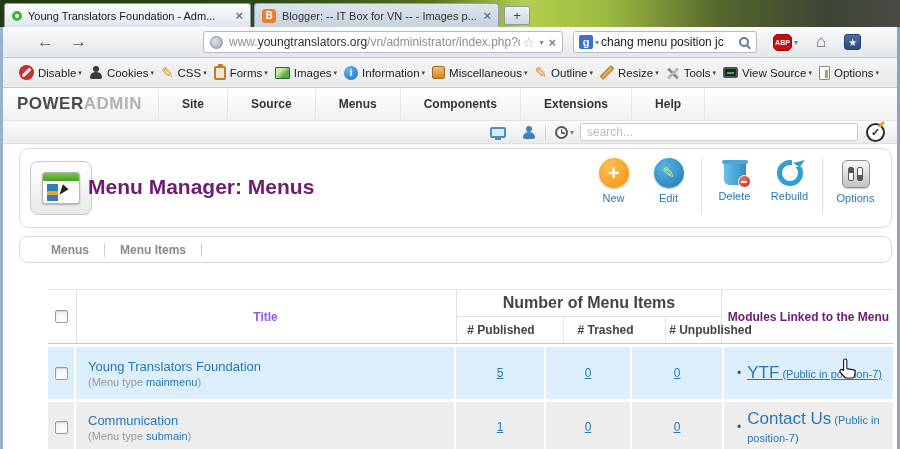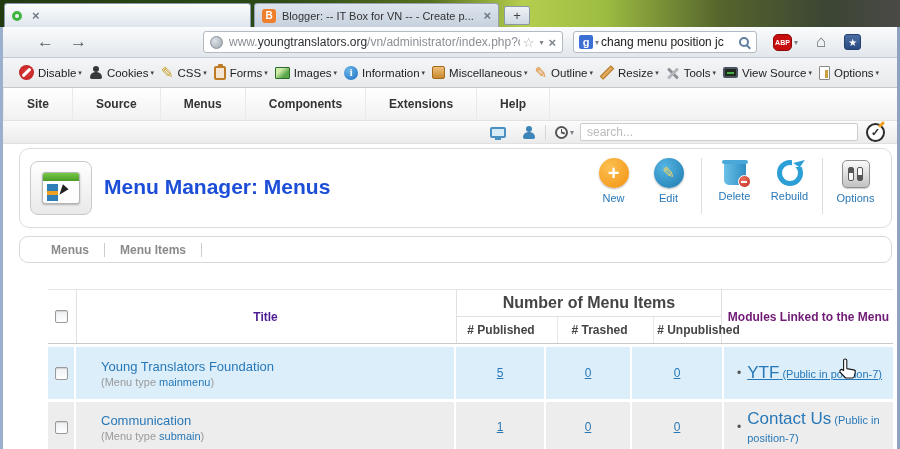--- a/index.html
+++ b/index.html
@@ -110,21 +110,21 @@
   .content { position:relative; height:305px; background:#fff; }
   .head-panel { position:absolute; left:16px; top:4px; right:5px; height:80px; border:1px solid #dcdcdc; border-radius:10px; background:#fff; }
   .head-icon-box { position:absolute; left:10px; top:12px; width:62px; height:54px; border:1px solid #c9c9c9; border-radius:8px;
     background:linear-gradient(#ffffff,#e9e9e9); display:flex; align-items:center; justify-content:center; }
   .mm-icon { position:relative; width:38px; height:32px; background:#fdfdfd; border:1px solid #b5b5b5; border-radius:3px; box-shadow:0 1px 2px rgba(0,0,0,.25); }
   .mm-icon .bar { position:absolute; left:0; top:0; width:100%; height:8px; background:linear-gradient(#76ca42,#4a9c28); border-radius:2px 2px 0 0; }
   .mm-icon .blk { position:absolute; left:4px; top:11px; width:11px; height:17px; background:#2e7fb8; }
   .mm-icon .blk::after { content:""; position:absolute; left:0; top:7px; width:11px; height:4px; background:#f0a020; }
   .mm-icon .cur { position:absolute; left:18px; top:12px; width:0; height:0; border-left:7px solid #222; border-top:3px solid transparent;
     border-bottom:8px solid transparent; transform:rotate(18deg); }
-  .page-title { position:absolute; left:84px; top:26px; font-size:21px; font-weight:bold; color:#1d4ed8; }
+  .page-title { position:absolute; left:68px; top:26px; font-size:21px; font-weight:bold; color:#701a75; }
 
   .jtoolbar { position:absolute; right:8px; top:9px; display:flex; align-items:flex-start; }
   .jbtn { width:55px; display:flex; flex-direction:column; align-items:center; }
   .jbtn .jlabel { font-size:11px; color:#2878b8; margin-top:4px; }
   .jsep { width:1px; height:56px; background:#ddd; margin:0 5px; }
   .ic-new { width:30px; height:30px; border-radius:50%; background:radial-gradient(circle at 35% 30%,#fcc050,#f29111);
     color:#fff; font-size:20px; font-weight:bold; display:flex; align-items:center; justify-content:center; box-shadow:0 1px 2px rgba(0,0,0,.3); }
   .ic-edit { width:30px; height:30px; border-radius:50%; background:radial-gradient(circle at 35% 30%,#55b5e2,#1d7ab0);
     color:#f8d860; font-size:15px; display:flex; align-items:center; justify-content:center; box-shadow:0 1px 2px rgba(0,0,0,.3); }
   .ic-trash { position:relative; width:22px; height:26px; margin-top:2px; }
@@ -148,32 +148,32 @@
   .strip-label { padding-left:31px; }
   .strip-label2 { padding-left:0; }
   .strip-div { width:1px; height:14px; background:#ccc; margin:0 15px; }
 
   
   .table-area { position:absolute; left:45px; top:145px; right:4px; }
   .thead { display:grid; grid-template-columns:26px 378px 266px minmax(0,1fr); column-gap:2px;
     border-top:1px solid #e3e3e3; border-bottom:1px solid #c9c9c9; height:55px; }
   .th { display:flex; align-items:center; justify-content:center; font-size:12px; font-weight:bold; color:#701a75; }
   .th-check { }
-  .th-title { color:#4c1d95; border-left:1px solid #e0e0e0; }
+  .th-title { color:#8b5cf6; border-left:1px solid #e0e0e0; }
   .th-group { display:flex; flex-direction:column; border-left:1px solid #e0e0e0; border-right:1px solid #e0e0e0; }
   .th-group-top { height:27px; display:flex; align-items:center; justify-content:center; font-size:16px; font-weight:bold; color:#444;
     border-bottom:1px solid #e0e0e0; }
-  .th-group-bottom { flex:1; display:grid; grid-template-columns:88px 84px 90px; column-gap:12px; }
+  .th-group-bottom { flex:1; display:grid; grid-template-columns:88px 84px 90px; column-gap:18px; }
   .th-sub { display:flex; align-items:center; justify-content:center; font-size:12px; font-weight:bold; color:#444; }
   .th-sub + .th-sub { border-left:1px solid #e8e8e8; }
   .trow { display:grid; grid-template-columns:26px 378px 88px 84px 90px minmax(0,1fr); column-gap:2px; margin-top:3px; }
   .trow .cell { display:flex; align-items:center; justify-content:center; }
   .trow1 { height:52px; } .trow1 .cell { background:#dbeefa; }
   .trow2 { height:50px; } .trow2 .cell { background:#ededed; }
-  .cell-title { flex-direction:column; align-items:flex-start !important; justify-content:center; padding-left:25px; gap:2px; }
+  .cell-title { flex-direction:column; align-items:flex-start !important; justify-content:center; padding-left:12px; gap:2px; }
   .link { color:#2878b8; }
   .title-link { font-size:13px; }
   .menutype { font-size:11px; color:#9a9a9a; }
   .menutype .mt { color:#2878b8; margin-left:3px; }
   .num-link { font-size:12px; color:#2878b8; text-decoration:underline; }
   .cell-mod { justify-content:flex-start !important; padding:4px 10px 4px 13px; font-size:11px; line-height:1.4; }
   .bullet { color:#555; margin-right:6px; font-size:12px; }
   .mod-name { font-size:17px; }
   .mod-detail { font-size:11px; }
   .u { text-decoration:underline; }
@@ -185,25 +185,26 @@
   .cursor-hand { position:absolute; left:833px; top:213px; width:23px; height:27px; pointer-events:none; }
 </style>
 </head>
 <body>
 
 <div class="window">
 
   <div class="tabbar">
     <div class="tab tab-active">
       <span class="fav-ring"></span>
+      <span class="tab-title">Young Translators Foundation - Adm...</span>
       <span class="tab-close">×</span>
     </div>
     <div class="tab tab-inactive">
       <span class="fav-blogger">B</span>
-      <span class="tab-title">Blogger: -- IT Box for VN -- - Create p...</span>
+      <span class="tab-title">Blogger: -- IT Box for VN -- - Images p...</span>
       <span class="tab-close">×</span>
     </div>
     <div class="newtab-btn">+</div>
   </div>
 
   <div class="frame">
 
     <div class="navrow">
       <span class="nav-arrow arrow-back">←</span>
       <span class="nav-arrow arrow-fwd">→</span>
@@ -283,20 +284,24 @@
         <span class="dev-caret">▾</span>
       </div>
       <div class="dev-item">
         <span class="ic ic-page"></span>
         <span class="dev-label">Options</span>
         <span class="dev-caret">▾</span>
       </div>
     </div>
 
     <div class="adminbar">
+      <div class="pa-logo">
+        <span class="strong">POWER</span>
+          <span class="light">ADMIN</span>
+      </div>
       <div class="pa-item">Site</div>
       <div class="pa-item">Source</div>
       <div class="pa-item">Menus</div>
       <div class="pa-item">Components</div>
       <div class="pa-item">Extensions</div>
       <div class="pa-item">Help</div>
     </div>
 
     <div class="statusrow">
       <span class="ic ic-monitor"></span>

